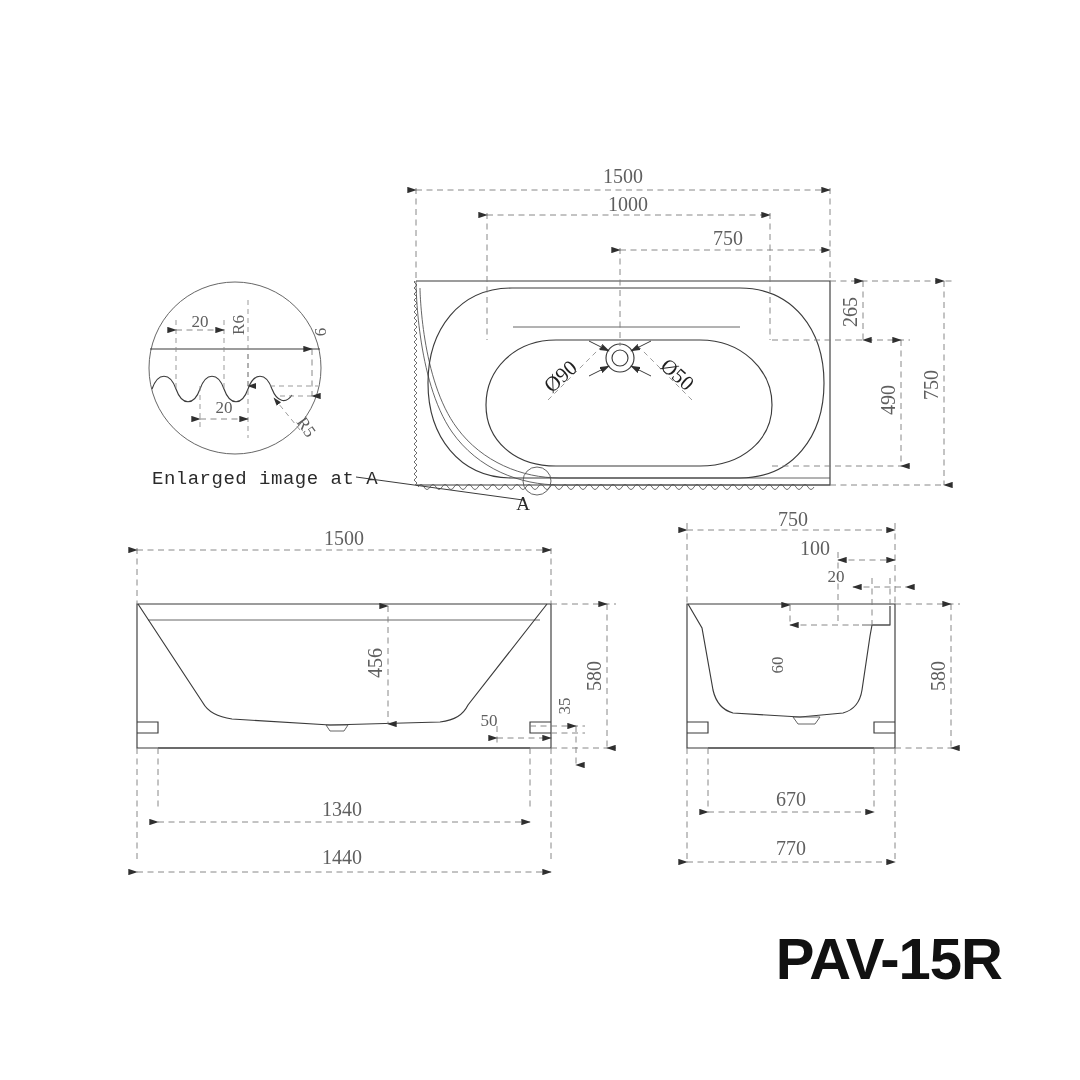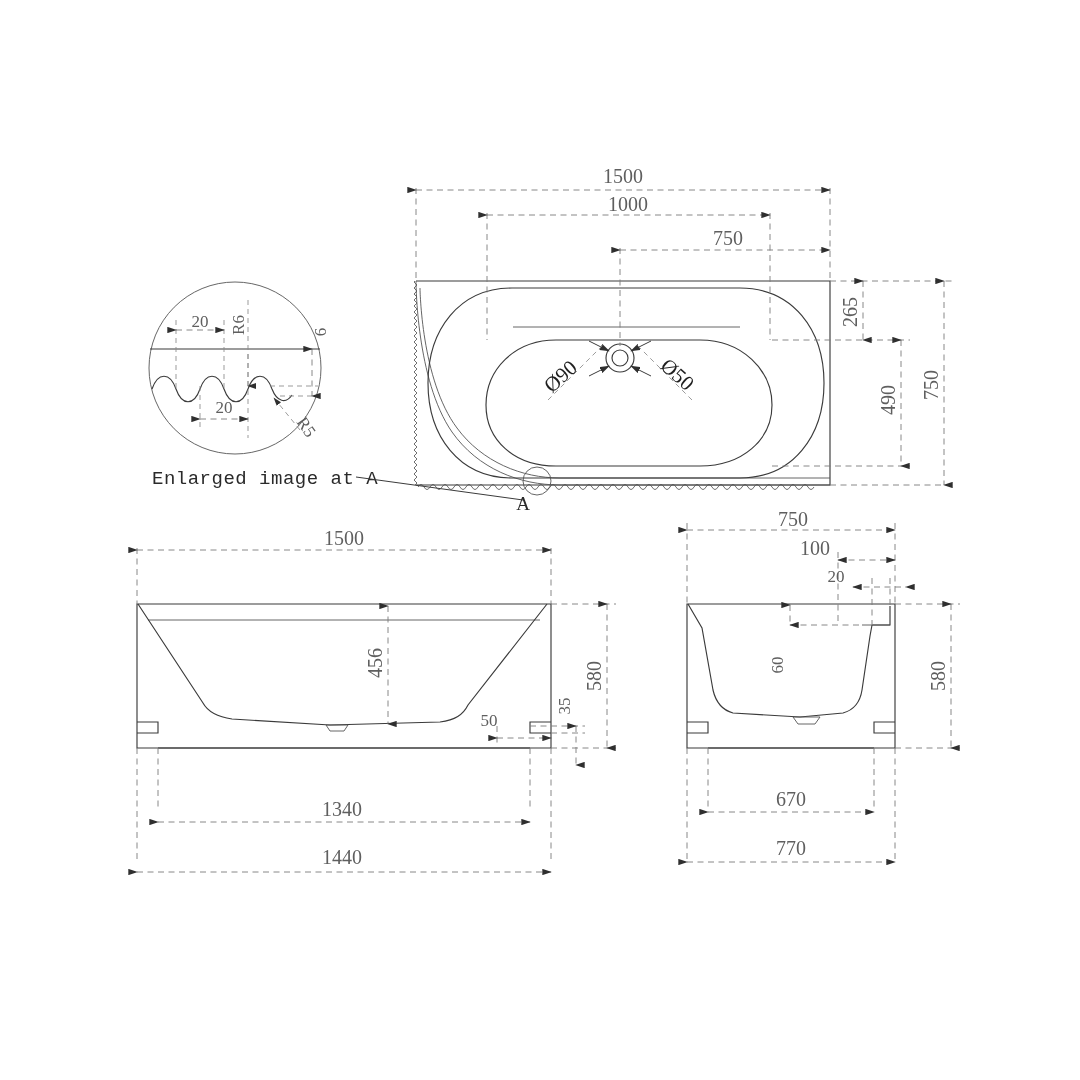--- a/index.html
+++ b/index.html
@@ -355,14 +355,15 @@
 
       <line x1="708" y1="812" x2="874" y2="812" class="dim" marker-start="url(#ahL)" marker-end="url(#ahR)"></line>
       <text class="dimtext" x="791" y="801">670</text>
 
       <line x1="687" y1="862" x2="895" y2="862" class="dim" marker-start="url(#ahL)" marker-end="url(#ahR)"></line>
       <text class="dimtext" x="791" y="850">770</text>
     </g>
 
   </svg>
 
+  <div class="model-title">PAV-15R</div>
 
 </div>
 
 </body></html>

